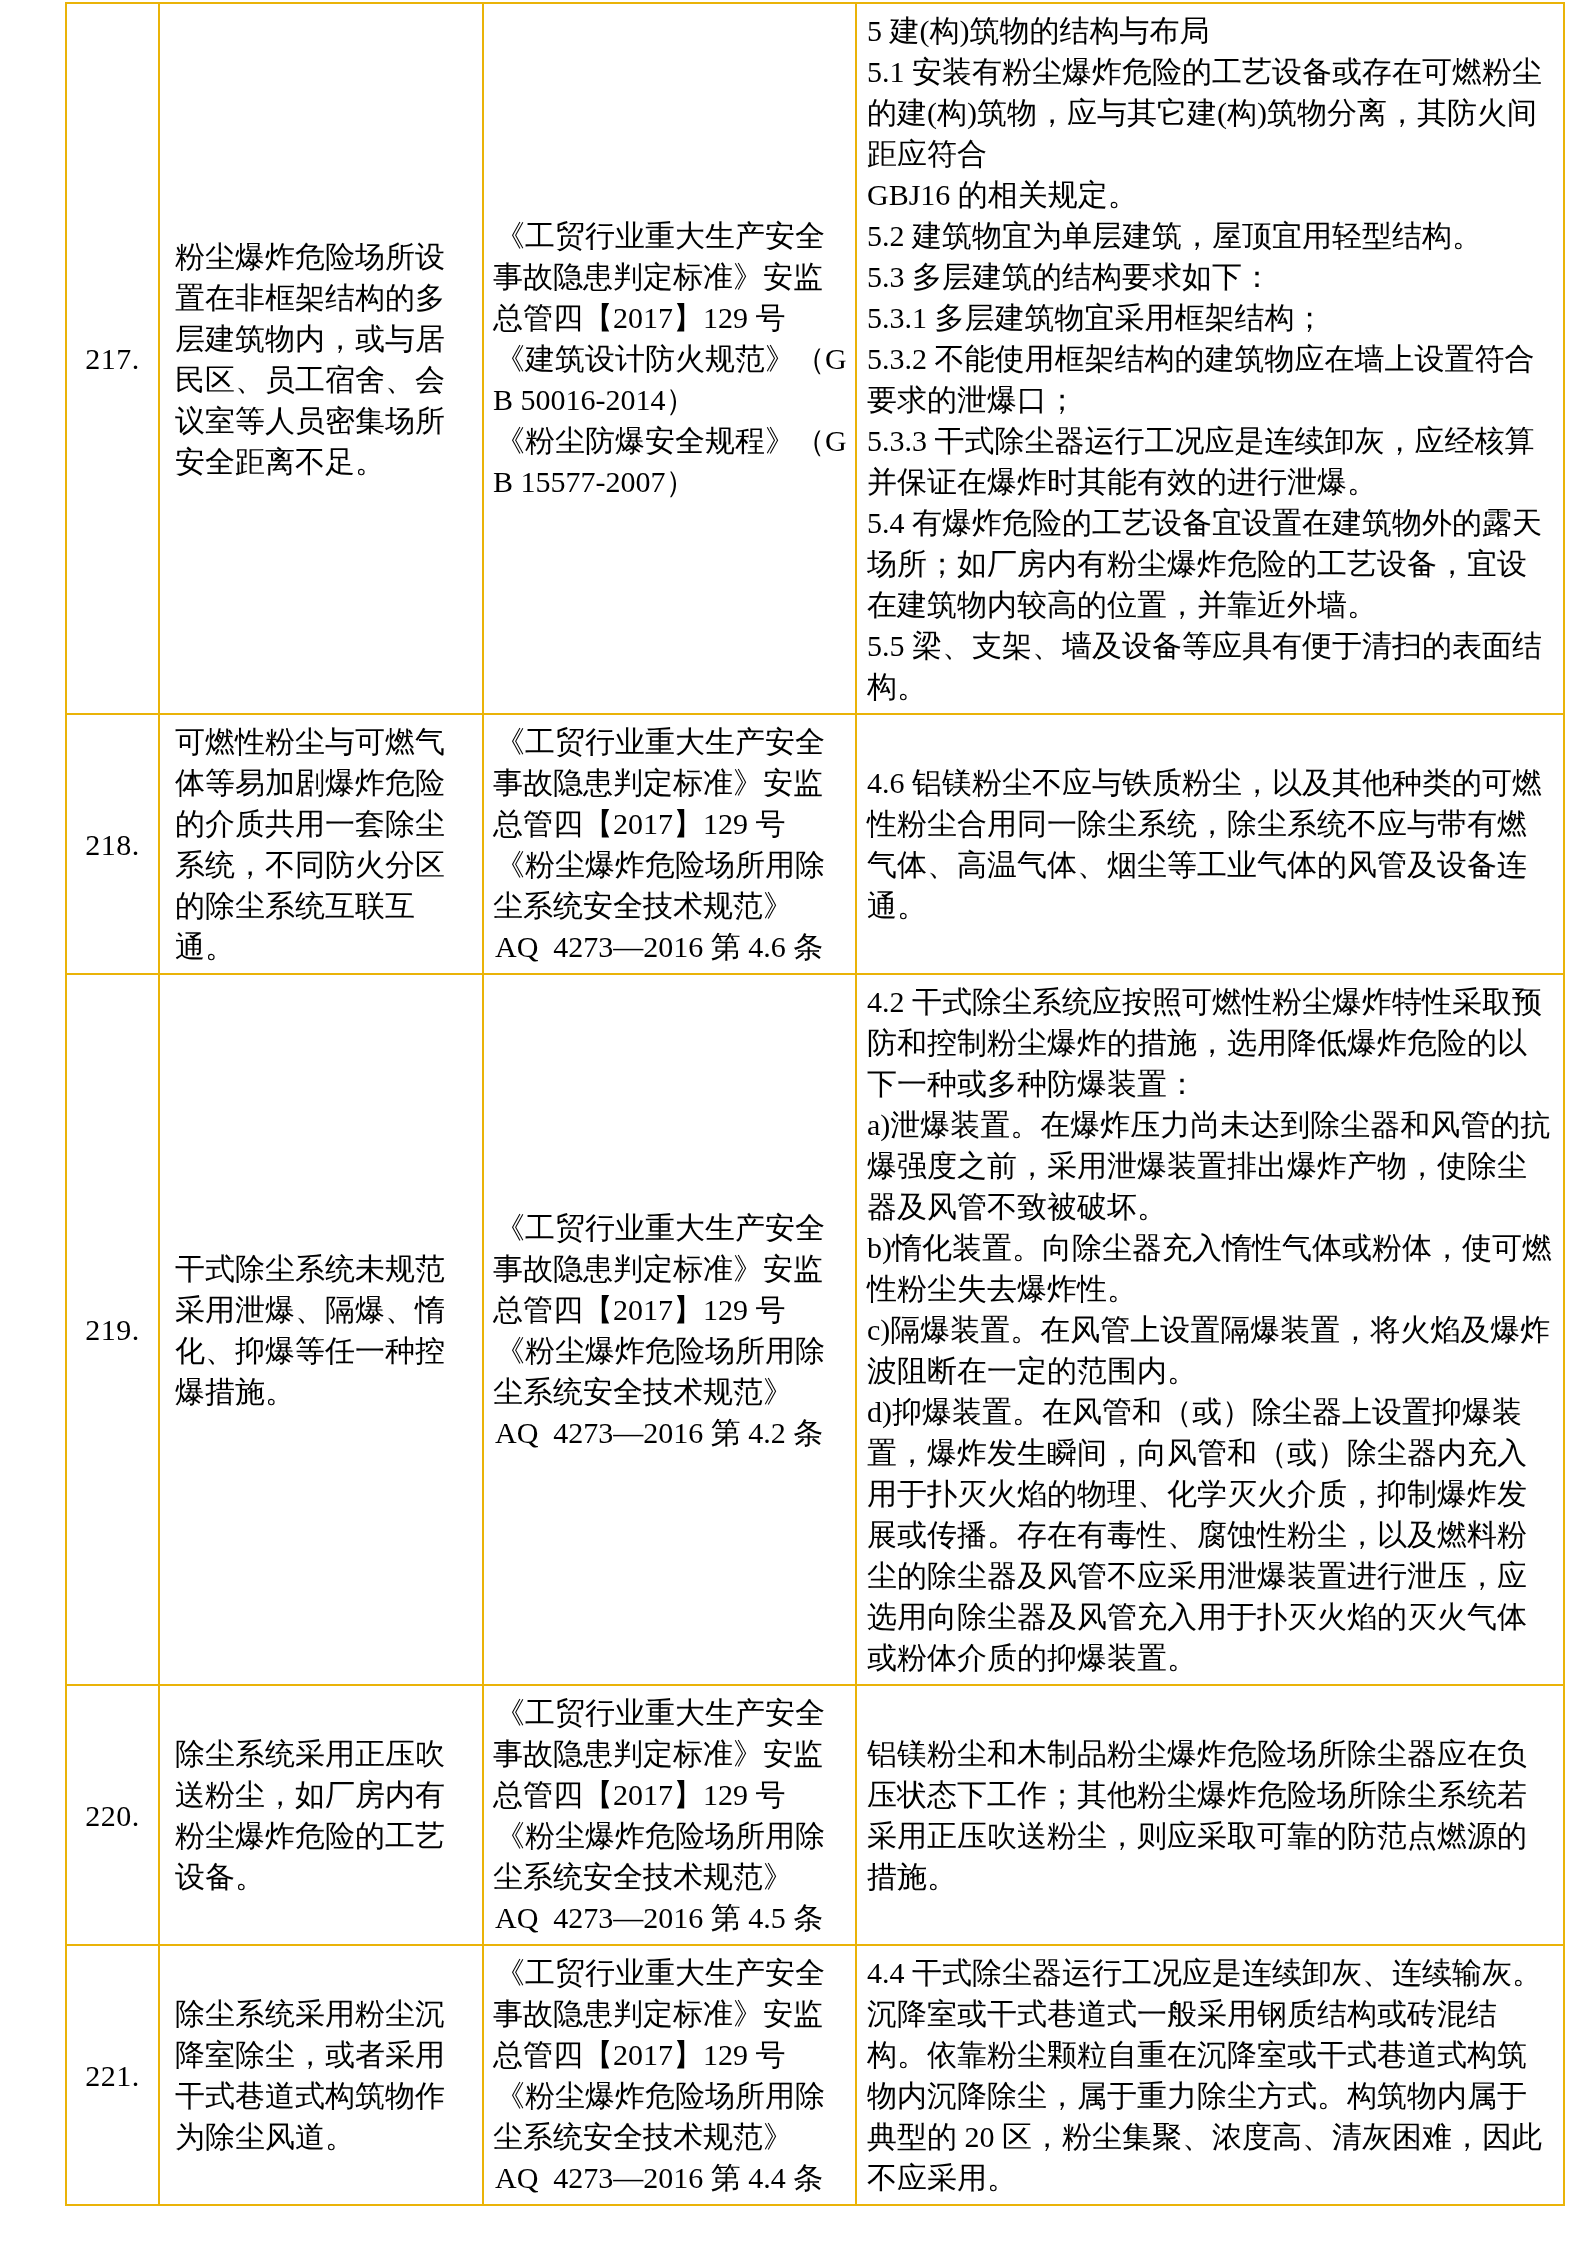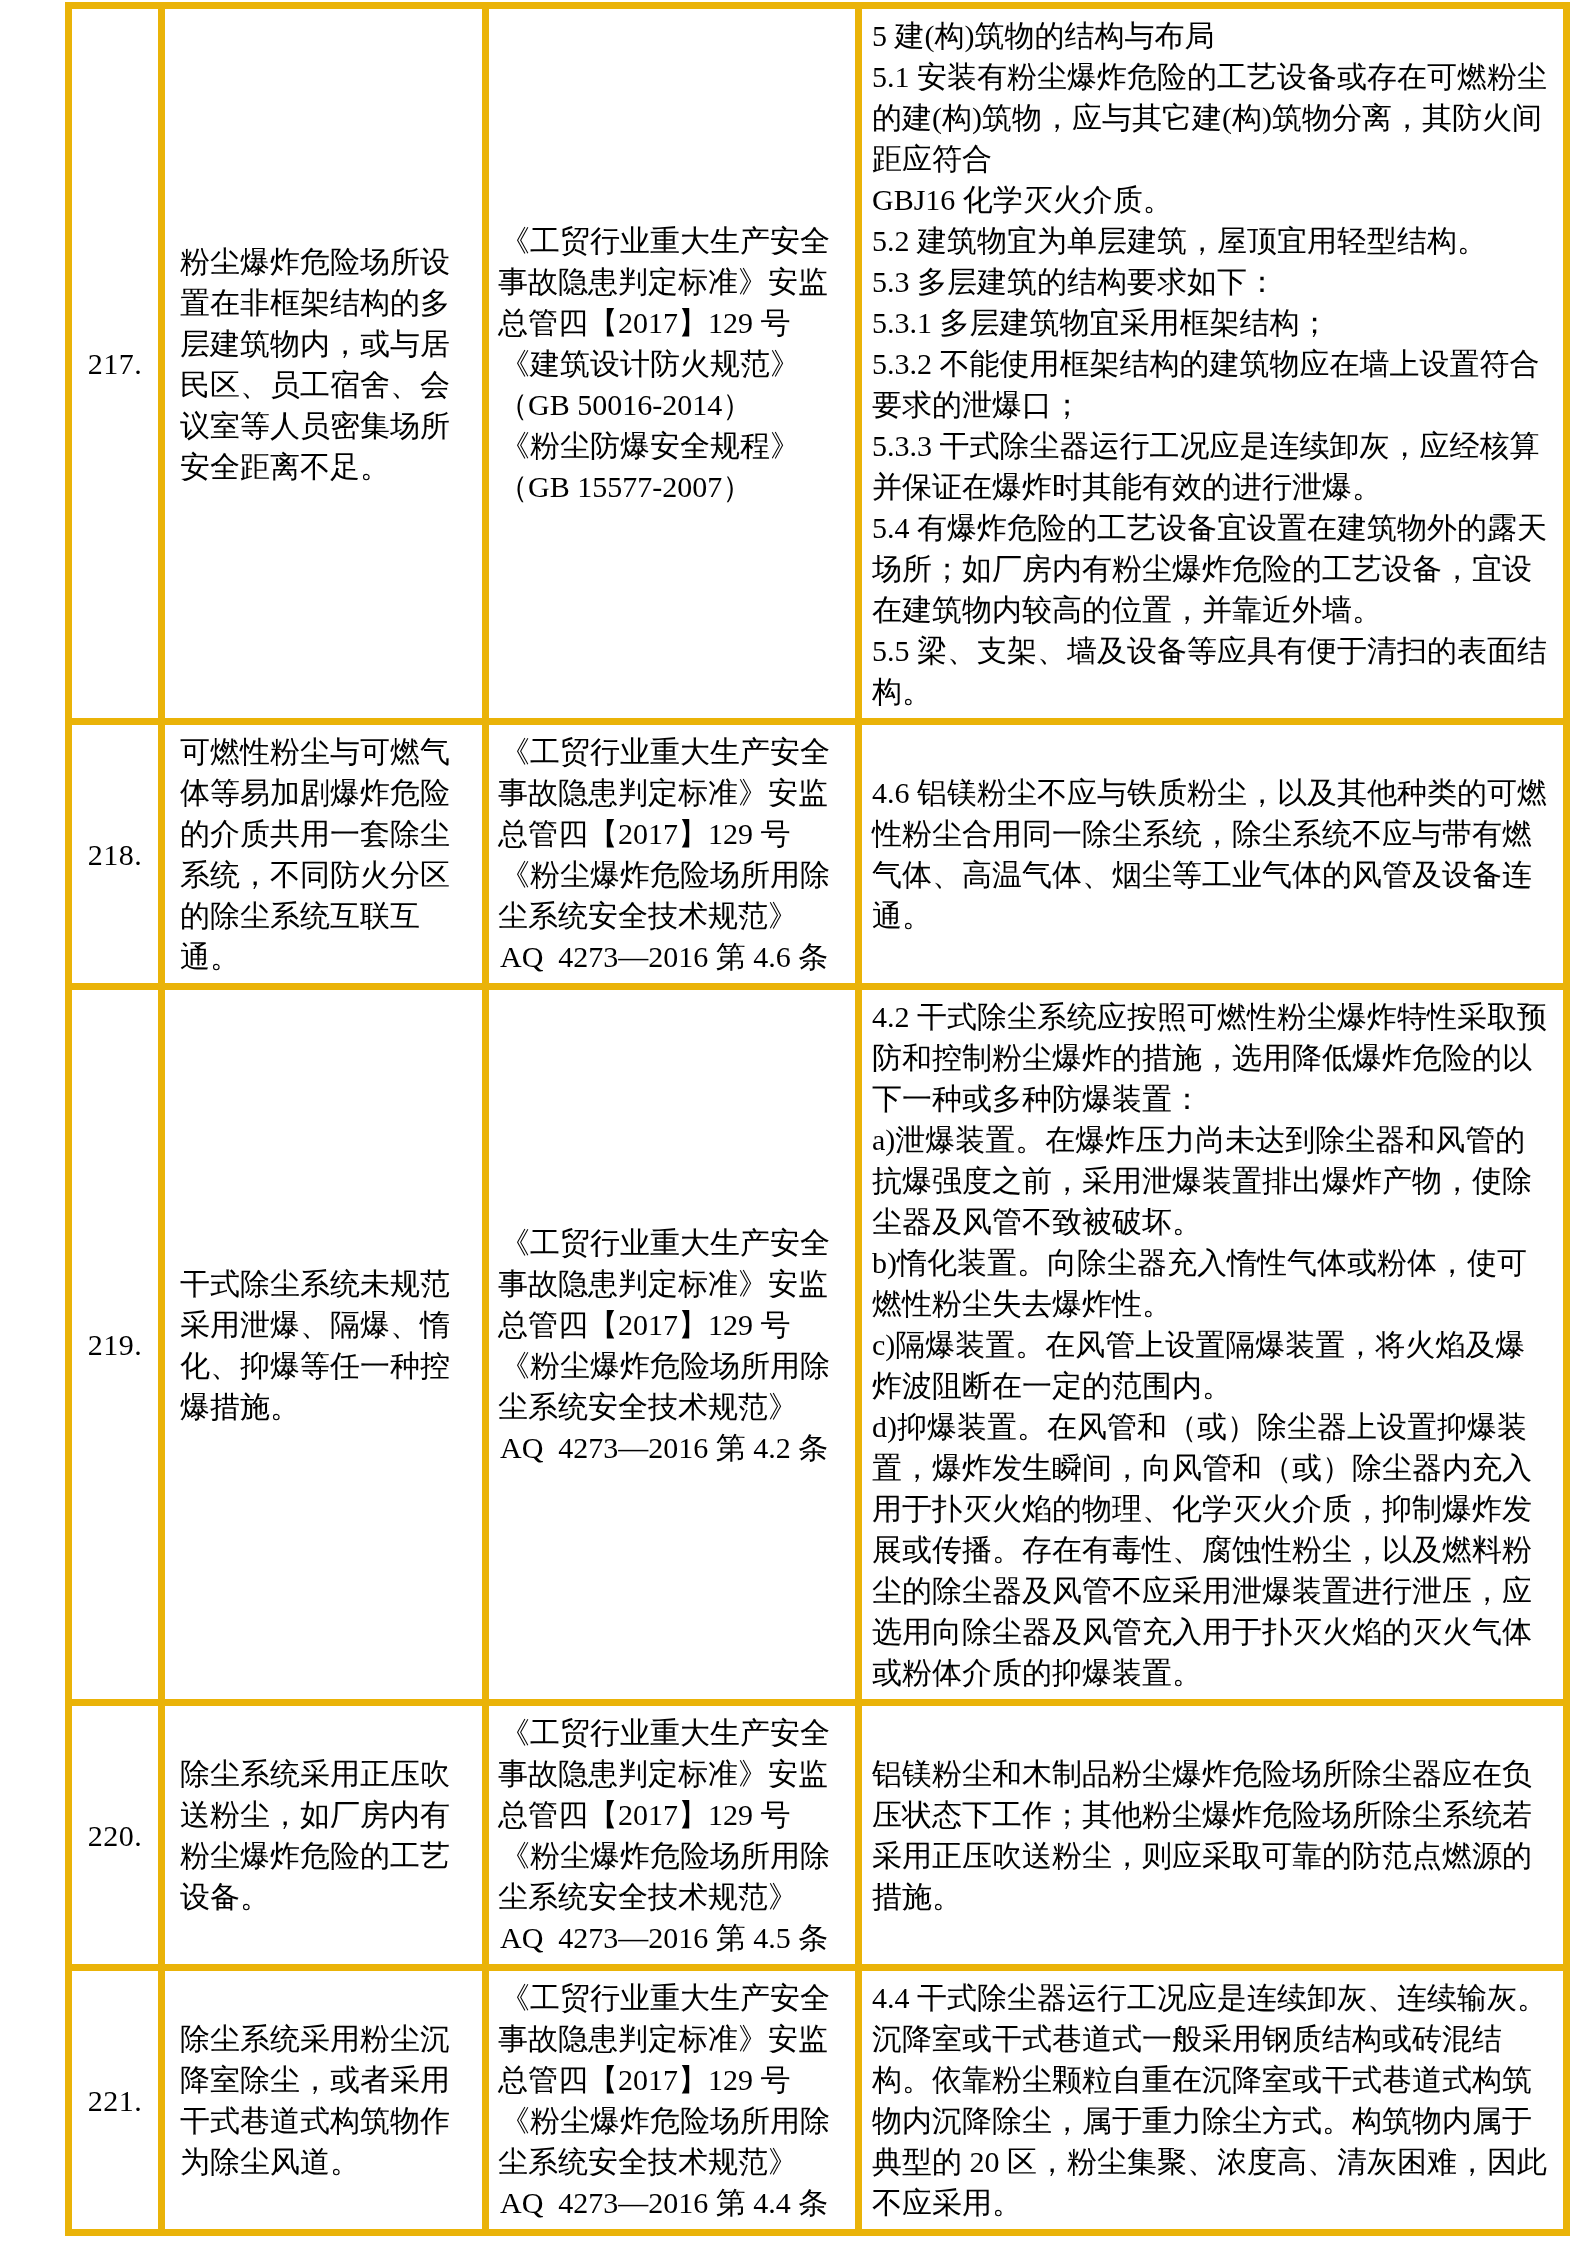--- a/index.html
+++ b/index.html
@@ -17,21 +17,21 @@
   }
   table.doc-table {
     position: absolute;
     left: 65px;
     top: 2px;
     width: 1498px;
     border-collapse: collapse;
     table-layout: fixed;
   }
   table.doc-table td {
-    border: 7px solid #eab308;
+    border: 2px solid #eab308;
     vertical-align: middle;
     font-size: 30px;
     line-height: 41px;
     overflow: hidden;
   }
   col.c1 { width: 93px; }
   col.c2 { width: 324px; }
   col.c3 { width: 373px; }
   col.c4 { width: 708px; }
 
@@ -64,21 +64,21 @@
         <td class="num">217.</td>
         <td class="desc">粉尘爆炸危险场所设置在非框架结构的多层建筑物内，或与居民区、员工宿舍、会议室等人员密集场所安全距离不足。</td>
         <td class="std">
             <div class="para">《工贸行业重大生产安全事故隐患判定标准》安监总管四【2017】129 号</div>
             <div class="para">《建筑设计防火规范》（GB 50016-2014）</div>
             <div class="para">《粉尘防爆安全规程》（GB 15577-2007）</div>
           </td>
         <td class="crit">
             <div class="para">5 建(构)筑物的结构与布局</div>
             <div class="para">5.1 安装有粉尘爆炸危险的工艺设备或存在可燃粉尘的建(构)筑物，应与其它建(构)筑物分离，其防火间距应符合</div>
-            <div class="para">GBJ16 化学灭火介质。</div>
+            <div class="para">GBJ16 的相关规定。</div>
             <div class="para">5.2 建筑物宜为单层建筑，屋顶宜用轻型结构。</div>
             <div class="para">5.3 多层建筑的结构要求如下：</div>
             <div class="para">5.3.1 多层建筑物宜采用框架结构；</div>
             <div class="para">5.3.2 不能使用框架结构的建筑物应在墙上设置符合要求的泄爆口；</div>
             <div class="para">5.3.3 干式除尘器运行工况应是连续卸灰，应经核算并保证在爆炸时其能有效的进行泄爆。</div>
             <div class="para">5.4 有爆炸危险的工艺设备宜设置在建筑物外的露天场所；如厂房内有粉尘爆炸危险的工艺设备，宜设在建筑物内较高的位置，并靠近外墙。</div>
             <div class="para">5.5 梁、支架、墙及设备等应具有便于清扫的表面结构。</div>
           </td>
       </tr>
       <tr style="height:256px;">

